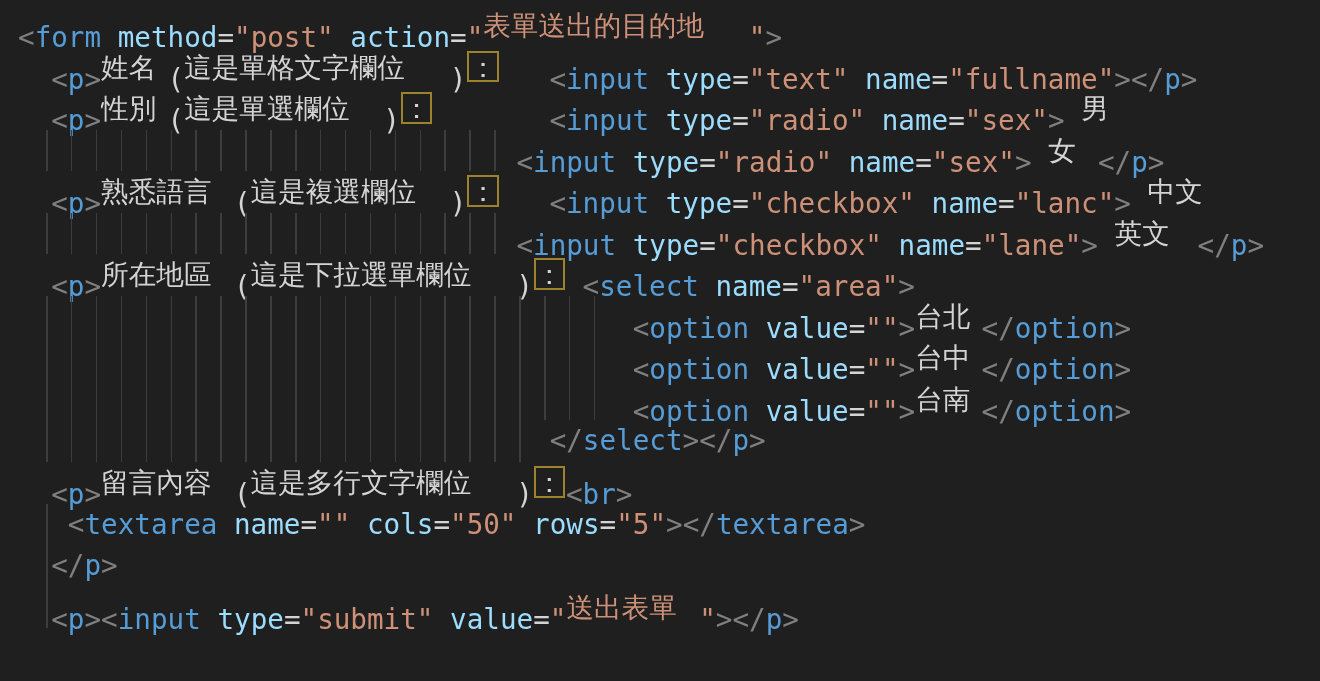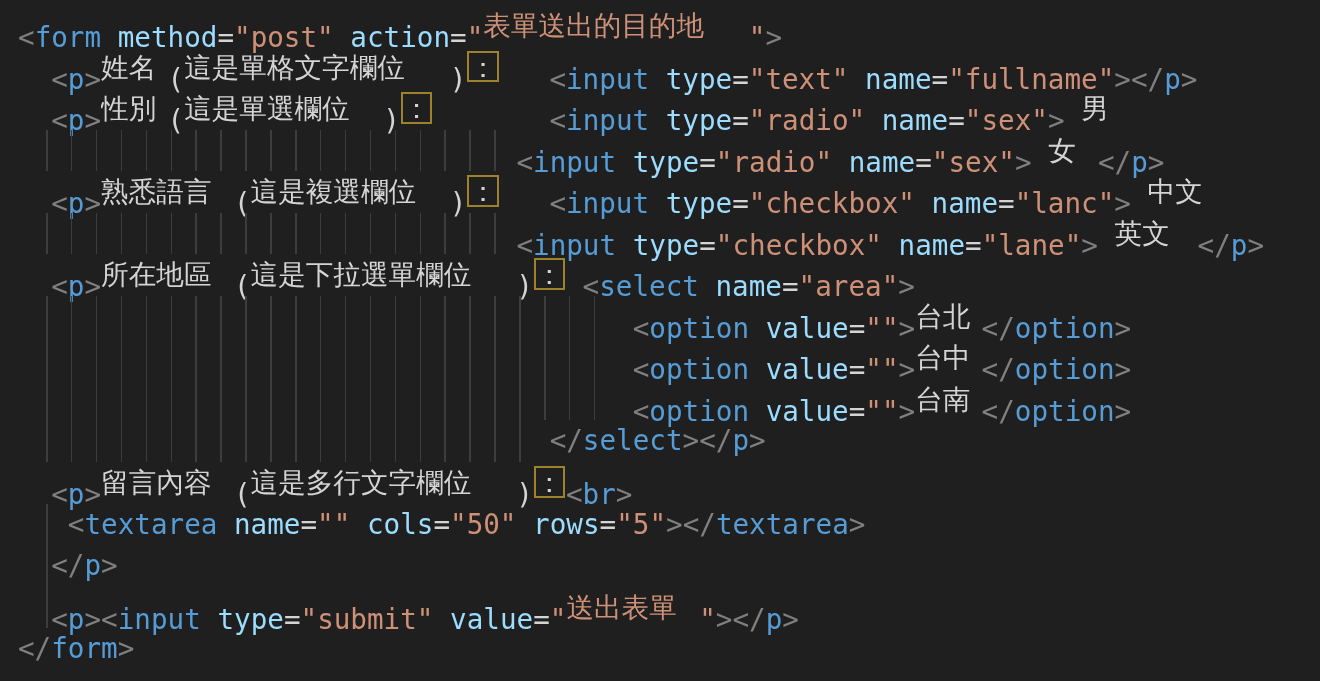--- a/index.html
+++ b/index.html
@@ -74,14 +74,13 @@
     <div class="line"><div class="guide" style="left: 46px;"></div><div class="guide" style="left: 70.9px;"></div><div class="guide" style="left: 95.8px;"></div><div class="guide" style="left: 120.7px;"></div><div class="guide" style="left: 145.6px;"></div><div class="guide" style="left: 170.5px;"></div><div class="guide" style="left: 195.4px;"></div><div class="guide" style="left: 220.3px;"></div><div class="guide" style="left: 245.2px;"></div><div class="guide" style="left: 270.1px;"></div><div class="guide" style="left: 295px;"></div><div class="guide" style="left: 319.9px;"></div><div class="guide" style="left: 344.8px;"></div><div class="guide" style="left: 369.7px;"></div><div class="guide" style="left: 394.6px;"></div><div class="guide" style="left: 419.5px;"></div><div class="guide" style="left: 444.4px;"></div><div class="guide" style="left: 469.3px;"></div><div class="guide" style="left: 494.2px;"></div><span class="tk-w">                              </span><span class="tk-p">&lt;</span><span class="tk-t">input</span><span class="tk-w"> </span><span class="tk-a">type</span><span class="tk-o">=</span><span class="tk-s">"checkbox"</span><span class="tk-w"> </span><span class="tk-a">name</span><span class="tk-o">=</span><span class="tk-s">"lane"</span><span class="tk-p">&gt;</span><span class="tk-w"> </span><span class="tk-x cjklock" style="width: 66.4px;">英文</span><span class="tk-w"> </span><span class="tk-p">&lt;/</span><span class="tk-t">p</span><span class="tk-p">&gt;</span></div>
     <div class="line"><span class="tk-w">  </span><span class="tk-p">&lt;</span><span class="tk-t">p</span><span class="tk-p">&gt;</span><span class="tk-x cjklock" style="width: 132.8px;">所在地區</span><span class="tk-x">(</span><span class="tk-x cjklock" style="width: 265.6px;">這是下拉選單欄位</span><span class="tk-x">)</span><span class="tk-b">：</span><span class="tk-w"> </span><span class="tk-p">&lt;</span><span class="tk-t">select</span><span class="tk-w"> </span><span class="tk-a">name</span><span class="tk-o">=</span><span class="tk-s">"area"</span><span class="tk-p">&gt;</span></div>
     <div class="line"><div class="guide" style="left: 46px;"></div><div class="guide" style="left: 70.9px;"></div><div class="guide" style="left: 95.8px;"></div><div class="guide" style="left: 120.7px;"></div><div class="guide" style="left: 145.6px;"></div><div class="guide" style="left: 170.5px;"></div><div class="guide" style="left: 195.4px;"></div><div class="guide" style="left: 220.3px;"></div><div class="guide" style="left: 245.2px;"></div><div class="guide" style="left: 270.1px;"></div><div class="guide" style="left: 295px;"></div><div class="guide" style="left: 319.9px;"></div><div class="guide" style="left: 344.8px;"></div><div class="guide" style="left: 369.7px;"></div><div class="guide" style="left: 394.6px;"></div><div class="guide" style="left: 419.5px;"></div><div class="guide" style="left: 444.4px;"></div><div class="guide" style="left: 469.3px;"></div><div class="guide" style="left: 494.2px;"></div><div class="guide" style="left: 519.1px;"></div><div class="guide" style="left: 544px;"></div><div class="guide" style="left: 568.9px;"></div><div class="guide" style="left: 593.8px;"></div><span class="tk-w">                                     </span><span class="tk-p">&lt;</span><span class="tk-t">option</span><span class="tk-w"> </span><span class="tk-a">value</span><span class="tk-o">=</span><span class="tk-s">""</span><span class="tk-p">&gt;</span><span class="tk-x cjklock" style="width: 66.4px;">台北</span><span class="tk-p">&lt;/</span><span class="tk-t">option</span><span class="tk-p">&gt;</span></div>
     <div class="line"><div class="guide" style="left: 46px;"></div><div class="guide" style="left: 70.9px;"></div><div class="guide" style="left: 95.8px;"></div><div class="guide" style="left: 120.7px;"></div><div class="guide" style="left: 145.6px;"></div><div class="guide" style="left: 170.5px;"></div><div class="guide" style="left: 195.4px;"></div><div class="guide" style="left: 220.3px;"></div><div class="guide" style="left: 245.2px;"></div><div class="guide" style="left: 270.1px;"></div><div class="guide" style="left: 295px;"></div><div class="guide" style="left: 319.9px;"></div><div class="guide" style="left: 344.8px;"></div><div class="guide" style="left: 369.7px;"></div><div class="guide" style="left: 394.6px;"></div><div class="guide" style="left: 419.5px;"></div><div class="guide" style="left: 444.4px;"></div><div class="guide" style="left: 469.3px;"></div><div class="guide" style="left: 494.2px;"></div><div class="guide" style="left: 519.1px;"></div><div class="guide" style="left: 544px;"></div><div class="guide" style="left: 568.9px;"></div><div class="guide" style="left: 593.8px;"></div><span class="tk-w">                                     </span><span class="tk-p">&lt;</span><span class="tk-t">option</span><span class="tk-w"> </span><span class="tk-a">value</span><span class="tk-o">=</span><span class="tk-s">""</span><span class="tk-p">&gt;</span><span class="tk-x cjklock" style="width: 66.4px;">台中</span><span class="tk-p">&lt;/</span><span class="tk-t">option</span><span class="tk-p">&gt;</span></div>
     <div class="line"><div class="guide" style="left: 46px;"></div><div class="guide" style="left: 70.9px;"></div><div class="guide" style="left: 95.8px;"></div><div class="guide" style="left: 120.7px;"></div><div class="guide" style="left: 145.6px;"></div><div class="guide" style="left: 170.5px;"></div><div class="guide" style="left: 195.4px;"></div><div class="guide" style="left: 220.3px;"></div><div class="guide" style="left: 245.2px;"></div><div class="guide" style="left: 270.1px;"></div><div class="guide" style="left: 295px;"></div><div class="guide" style="left: 319.9px;"></div><div class="guide" style="left: 344.8px;"></div><div class="guide" style="left: 369.7px;"></div><div class="guide" style="left: 394.6px;"></div><div class="guide" style="left: 419.5px;"></div><div class="guide" style="left: 444.4px;"></div><div class="guide" style="left: 469.3px;"></div><div class="guide" style="left: 494.2px;"></div><div class="guide" style="left: 519.1px;"></div><div class="guide" style="left: 544px;"></div><div class="guide" style="left: 568.9px;"></div><div class="guide" style="left: 593.8px;"></div><span class="tk-w">                                     </span><span class="tk-p">&lt;</span><span class="tk-t">option</span><span class="tk-w"> </span><span class="tk-a">value</span><span class="tk-o">=</span><span class="tk-s">""</span><span class="tk-p">&gt;</span><span class="tk-x cjklock" style="width: 66.4px;">台南</span><span class="tk-p">&lt;/</span><span class="tk-t">option</span><span class="tk-p">&gt;</span></div>
     <div class="line"><div class="guide" style="left: 46px;"></div><div class="guide" style="left: 70.9px;"></div><div class="guide" style="left: 95.8px;"></div><div class="guide" style="left: 120.7px;"></div><div class="guide" style="left: 145.6px;"></div><div class="guide" style="left: 170.5px;"></div><div class="guide" style="left: 195.4px;"></div><div class="guide" style="left: 220.3px;"></div><div class="guide" style="left: 245.2px;"></div><div class="guide" style="left: 270.1px;"></div><div class="guide" style="left: 295px;"></div><div class="guide" style="left: 319.9px;"></div><div class="guide" style="left: 344.8px;"></div><div class="guide" style="left: 369.7px;"></div><div class="guide" style="left: 394.6px;"></div><div class="guide" style="left: 419.5px;"></div><div class="guide" style="left: 444.4px;"></div><div class="guide" style="left: 469.3px;"></div><div class="guide" style="left: 494.2px;"></div><div class="guide" style="left: 519.1px;"></div><span class="tk-w">                                </span><span class="tk-p">&lt;/</span><span class="tk-t">select</span><span class="tk-p">&gt;</span><span class="tk-p">&lt;/</span><span class="tk-t">p</span><span class="tk-p">&gt;</span></div>
     <div class="line"><span class="tk-w">  </span><span class="tk-p">&lt;</span><span class="tk-t">p</span><span class="tk-p">&gt;</span><span class="tk-x cjklock" style="width: 132.8px;">留言內容</span><span class="tk-x">(</span><span class="tk-x cjklock" style="width: 265.6px;">這是多行文字欄位</span><span class="tk-x">)</span><span class="tk-b">：</span><span class="tk-p">&lt;</span><span class="tk-t">br</span><span class="tk-p">&gt;</span></div>
     <div class="line"><div class="guide" style="left: 46px;"></div><span class="tk-w">   </span><span class="tk-p">&lt;</span><span class="tk-t">textarea</span><span class="tk-w"> </span><span class="tk-a">name</span><span class="tk-o">=</span><span class="tk-s">""</span><span class="tk-w"> </span><span class="tk-a">cols</span><span class="tk-o">=</span><span class="tk-s">"50"</span><span class="tk-w"> </span><span class="tk-a">rows</span><span class="tk-o">=</span><span class="tk-s">"5"</span><span class="tk-p">&gt;</span><span class="tk-p">&lt;/</span><span class="tk-t">textarea</span><span class="tk-p">&gt;</span></div>
     <div class="line"><div class="guide" style="left: 46px;"></div><span class="tk-w">  </span><span class="tk-p">&lt;/</span><span class="tk-t">p</span><span class="tk-p">&gt;</span></div>
     <div class="line"><div class="guide" style="left: 46px;"></div><span class="tk-w">  </span><span class="tk-p">&lt;</span><span class="tk-t">p</span><span class="tk-p">&gt;</span><span class="tk-p">&lt;</span><span class="tk-t">input</span><span class="tk-w"> </span><span class="tk-a">type</span><span class="tk-o">=</span><span class="tk-s">"submit"</span><span class="tk-w"> </span><span class="tk-a">value</span><span class="tk-o">=</span><span class="tk-s">"</span><span class="tk-s cjklock" style="width: 132.8px;">送出表單</span><span class="tk-s">"</span><span class="tk-p">&gt;</span><span class="tk-p">&lt;/</span><span class="tk-t">p</span><span class="tk-p">&gt;</span></div>
-    <div class="line"><span class="tk-p">&lt;/</span><span class="tk-t">form</span><span class="tk-p">&gt;</span></div>
   </div>
 
 </body></html>

